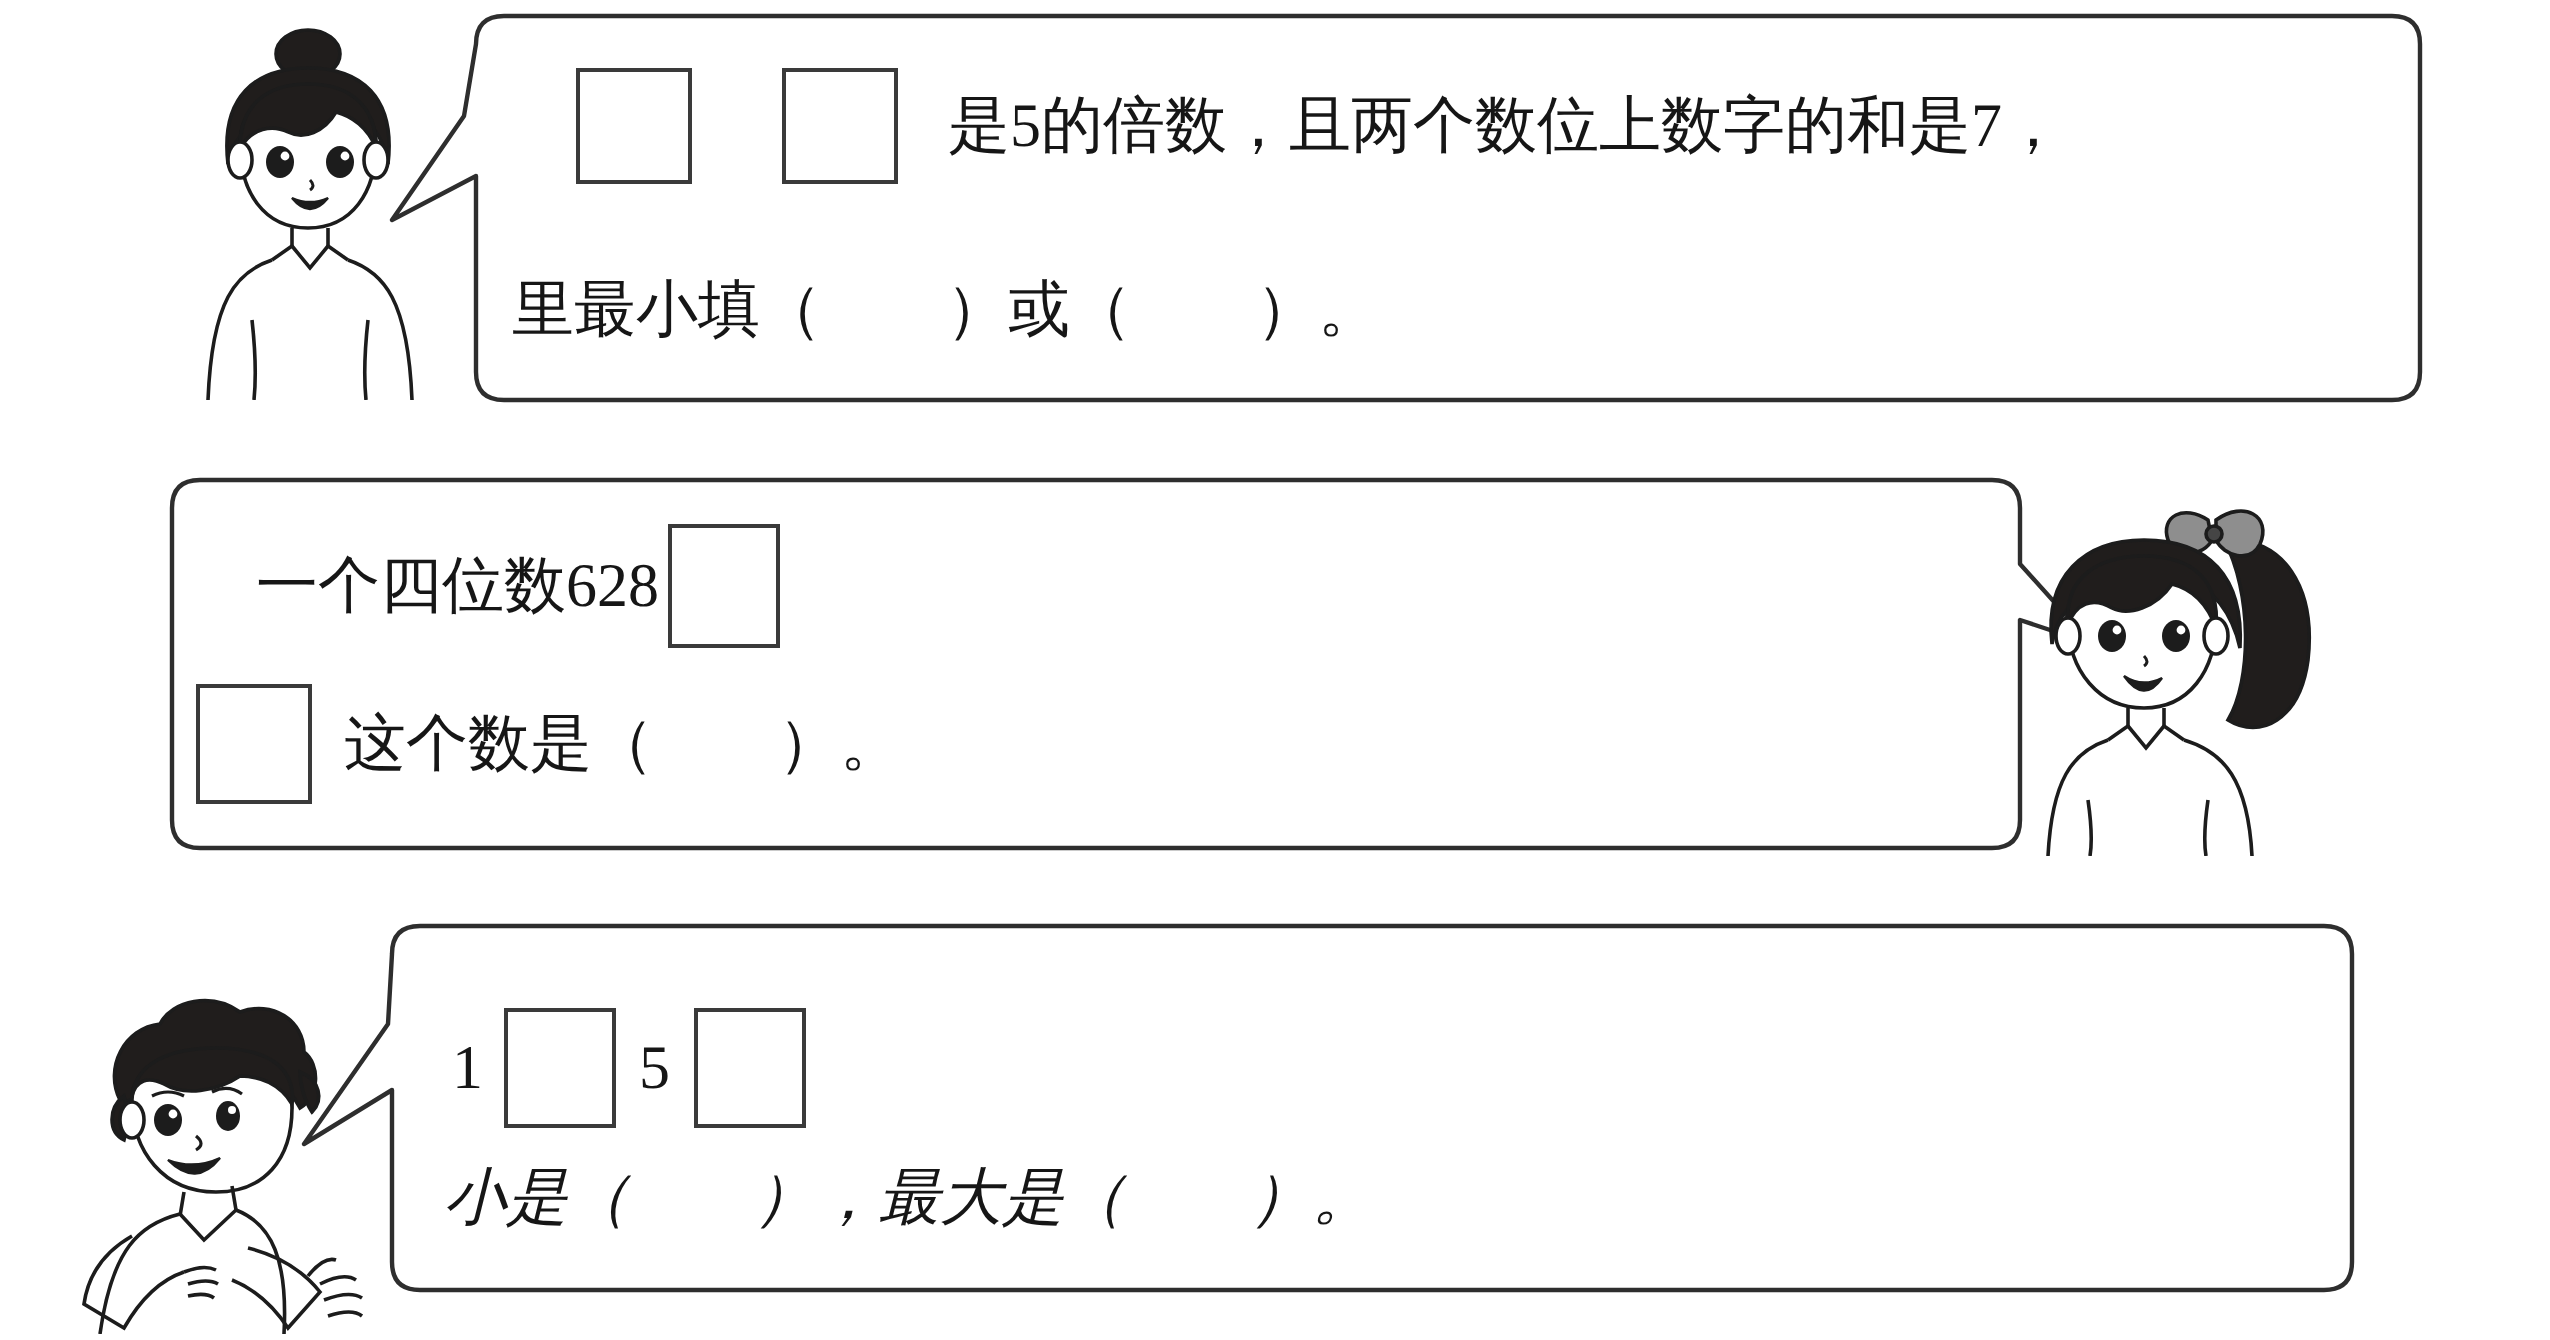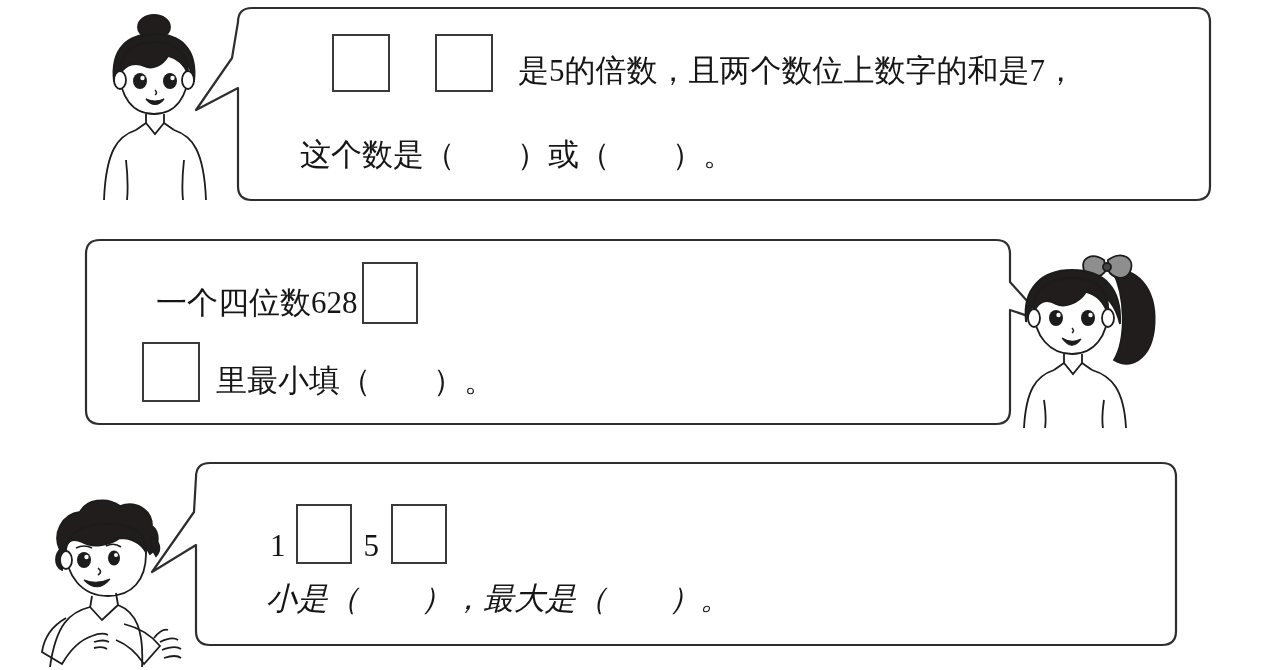--- a/index.html
+++ b/index.html
@@ -32,42 +32,41 @@
     display: inline-block;
     border: 2px solid #3a3a3a;
     background: #ffffff;
     vertical-align: middle;
     box-sizing: border-box;
   }
 
   .row {
     position: absolute;
     display: flex;
-    align-items: flex-end;
+    align-items: center;
     white-space: nowrap;
-    margin-left: 44px;
   }
 
   .txt {
     font-family: "Liberation Serif", "DejaVu Serif", serif;
     font-size: 31px;
     color: #161616;
     white-space: pre;
   }
 
   
   .figure {
     position: absolute;
   }
 
   
   #bubble1-line1 { left: 288px; top: 34px; }
   #bubble1-line2 { left: 256px; top: 134px; }
 
-  #bubble2-line1 { left: 112px; top: 262px; }
+  #bubble2-line1 { left: 128px; top: 262px; }
   #bubble2-line2 { left: 98px; top: 342px; }
 
   #bubble3-line1 { left: 226px; top: 504px; }
   #bubble3-line2 { left: 222px; top: 578px; font-style: italic; }
 </style>
 </head>
 <body>
 
 <div id="page">
 
@@ -113,31 +112,31 @@
              Q 196,463 210,463 Z" fill="#ffffff" stroke="#2e2e2e" stroke-width="2.2" stroke-linejoin="round"></path>
   </svg>
 
   <div class="row" id="bubble1-line1">
     <span class="sq" style="width:58px;height:58px;margin-right:45px;"></span>
     <span class="sq" style="width:58px;height:58px;margin-right:25px;"></span>
     <span class="txt">是5的倍数，且两个数位上数字的和是7，</span>
   </div>
 
   <div class="row" id="bubble1-line2">
-    <span class="txt">这个数是（        ）或（        ）。</span>
+    <span class="txt">里最小填（        ）或（        ）。</span>
   </div>
 
   <div class="row" id="bubble2-line1">
     <span class="txt">一个四位数628</span>
     <span class="sq" style="width:56px;height:62px;margin-left:4px;margin-right:4px;"></span>
   </div>
 
   <div class="row" id="bubble2-line2">
     <span class="sq" style="width:58px;height:60px;margin-right:16px;"></span>
-    <span class="txt">里最小填（        ）。</span>
+    <span class="txt">这个数是（        ）。</span>
   </div>
 
   <div class="row" id="bubble3-line1">
     <span class="txt">1</span>
     <span class="sq" style="width:56px;height:60px;margin-left:10px;margin-right:12px;"></span>
     <span class="txt">5</span>
     <span class="sq" style="width:56px;height:60px;margin-left:12px;margin-right:26px;"></span>
   </div>
 
   <div class="row" id="bubble3-line2">

